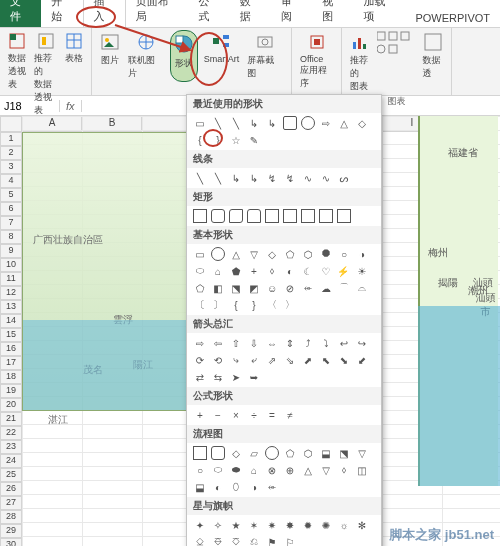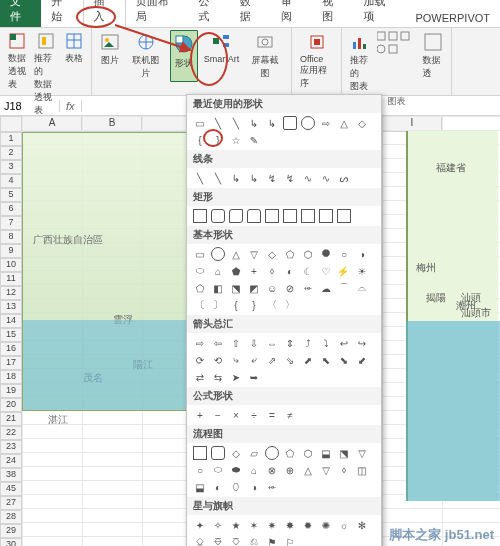--- a/index.html
+++ b/index.html
@@ -7,37 +7,37 @@
 .titlebar { background:#fff; height:6px; }
 .tabs { display:flex; background:#fff; border-bottom:1px solid #d4d4d4; height:22px; align-items:flex-end; }
 .tab { padding:3px 10px; cursor:pointer; color:#444; }
 .tab-file { background:#217346; color:#fff; }
 .tab-active { background:#fff; border:1px solid #d4d4d4; border-bottom:none; }
 .red-circle { border:2px solid #c0392b; border-radius:50%; position:absolute; pointer-events:none; }
 .ribbon { display:flex; background:#f3f3f3; border-bottom:1px solid #d4d4d4; height:68px; }
 .rgroup { border-right:1px solid #d4d4d4; padding:2px 6px; display:flex; flex-direction:column; align-items:center; justify-content:space-between; }
 .rbtn { display:flex; flex-direction:column; align-items:center; font-size:9px; color:#444; cursor:pointer; padding:2px; }
 .rbtn svg { margin-bottom:2px; }
-.rbtn.active { background:#c5e0b4; border:1px solid #217346; border-radius:1px; }
+.rbtn.active { background:#c5e0b4; border:1px solid #217346; border-radius:12px; }
 .glabel { font-size:9px; color:#666; text-align:center; }
 .row { display:flex; gap:4px; }
 .namebox-row { display:flex; border-bottom:1px solid #d4d4d4; height:20px; align-items:center; font-size:11px; }
 .namebox { width:60px; border-right:1px solid #d4d4d4; padding:0 4px; }
 .fx { padding:0 6px; color:#666; border-right:1px solid #d4d4d4; font-style:italic; }
 .sheet { display:flex; position:relative; }
 .rowheads { display:flex; flex-direction:column; }
 .rowhead { width:22px; height:14px; background:#f3f3f3; border:0.5px solid #d4d4d4; font-size:9px; text-align:center; color:#444; }
 .colheads { display:flex; }
 .colhead { width:60px; height:16px; background:#f3f3f3; border:0.5px solid #d4d4d4; font-size:10px; text-align:center; color:#444; }
 .grid { position:relative; flex:1; background:#fff; }
 .gridlines { position:absolute; inset:0; background-image:linear-gradient(#e8e8e8 1px,transparent 1px),linear-gradient(90deg,#e8e8e8 1px,transparent 1px); background-size:60px 14px; }
 .map { position:absolute; left:0; top:16px; width:180px; height:279px; background:linear-gradient(#e9f5dc,#c5e0b4); border:1px solid #7ea05a; opacity:0.85; }
 .maplabel { position:absolute; font-size:10px; color:#555; }
 .sea { position:absolute; left:0; bottom:0; width:180px; height:90px; background:#5ab4d4; opacity:0.6; }
-.province { position:absolute; right:2px; top:15px; width:92px; height:370px; }
+.province { position:absolute; right:2px; top:0; width:80px; height:370px; }
 .prov-bg { position:absolute; inset:0; background:#e9f5dc; border-left:2px solid #7ea05a; }
 .watermark { position:absolute; right:6px; bottom:8px; font-size:13px; color:rgba(0,60,120,0.5); font-weight:bold; }
 .shapes-menu { position:absolute; left:186px; top:94px; width:196px; background:#fff; border:1px solid #c4c4c4; box-shadow:2px 2px 6px rgba(0,0,0,0.3); z-index:50; font-size:10px; }
 .shapes-menu .sec-title { background:#f3f3f3; color:#555; padding:2px 6px; font-weight:bold; }
 .shapes-menu .sec-body { padding:3px 6px; display:flex; flex-wrap:wrap; gap:3px 4px; }
 .shape { width:14px; height:14px; border:1px solid #555; display:inline-flex; align-items:center; justify-content:center; font-size:10px; color:#555; cursor:pointer; }
 .shape.noborder { border:none; }
 .arrow-line { position:absolute; pointer-events:none; }
 </style>
 </head>
@@ -84,21 +84,21 @@
             <rect x="2" y="2" width="14" height="14" fill="none" stroke="#3b7dd8"></rect>
             <line x1="2" y1="8" x2="16" y2="8" stroke="#3b7dd8"></line>
             <line x1="9" y1="2" x2="9" y2="16" stroke="#3b7dd8"></line>
           </svg>
         <span>表格</span>
       </div>
     </div>
     <div class="glabel">表格</div>
   </div>
 
-  <div class="rgroup" style="width:200px;text-align:center;">
+  <div class="rgroup" style="width:200px;">
     <div class="row">
       <div class="rbtn">
         <svg width="20" height="20">
             <rect x="2" y="3" width="16" height="14" fill="none" stroke="#888"></rect>
             <circle cx="7" cy="8" r="2" fill="#f4b400"></circle>
             <path d="M4 15 L9 10 L14 15 Z" fill="#217346"></path>
           </svg>
         <span>图片</span>
       </div>
       <div class="rbtn">
@@ -215,41 +215,41 @@
     <div class="rowhead">15</div>
     <div class="rowhead">16</div>
     <div class="rowhead">17</div>
     <div class="rowhead">18</div>
     <div class="rowhead">19</div>
     <div class="rowhead">20</div>
     <div class="rowhead">21</div>
     <div class="rowhead">22</div>
     <div class="rowhead">23</div>
     <div class="rowhead">24</div>
-    <div class="rowhead">38</div>
-    <div class="rowhead">45</div>
+    <div class="rowhead">25</div>
+    <div class="rowhead">26</div>
     <div class="rowhead">27</div>
     <div class="rowhead">28</div>
     <div class="rowhead">29</div>
     <div class="rowhead">30</div>
   </div>
   <div class="grid">
     <div class="colheads">
       <div class="colhead">A</div>
       <div class="colhead">B</div>
       <div class="colhead" style="width:180px"></div>
       <div class="colhead">H</div>
       <div class="colhead">I</div>
     </div>
     <div class="gridlines"></div>
 
     <div class="map">
       <div class="maplabel" style="left:10px;top:100px;">广西壮族自治區</div>
       <div class="maplabel" style="left:90px;top:180px;">雲浮</div>
-      <div class="maplabel" style="left:60px;top:238px;">茂名</div>
+      <div class="maplabel" style="left:60px;top:230px;">茂名</div>
       <div class="maplabel" style="left:110px;top:225px;">陽江</div>
       <div class="maplabel" style="left:25px;top:280px;">湛江</div>
       <div class="sea"></div>
     </div>
 
     <div class="province">
       <div class="prov-bg"></div>
       <div class="maplabel" style="left:30px;top:30px;">福建省</div>
       <div class="maplabel" style="left:10px;top:130px;">梅州</div>
       <div class="maplabel" style="left:50px;top:140px;margin-top:28px;">潮州</div>

